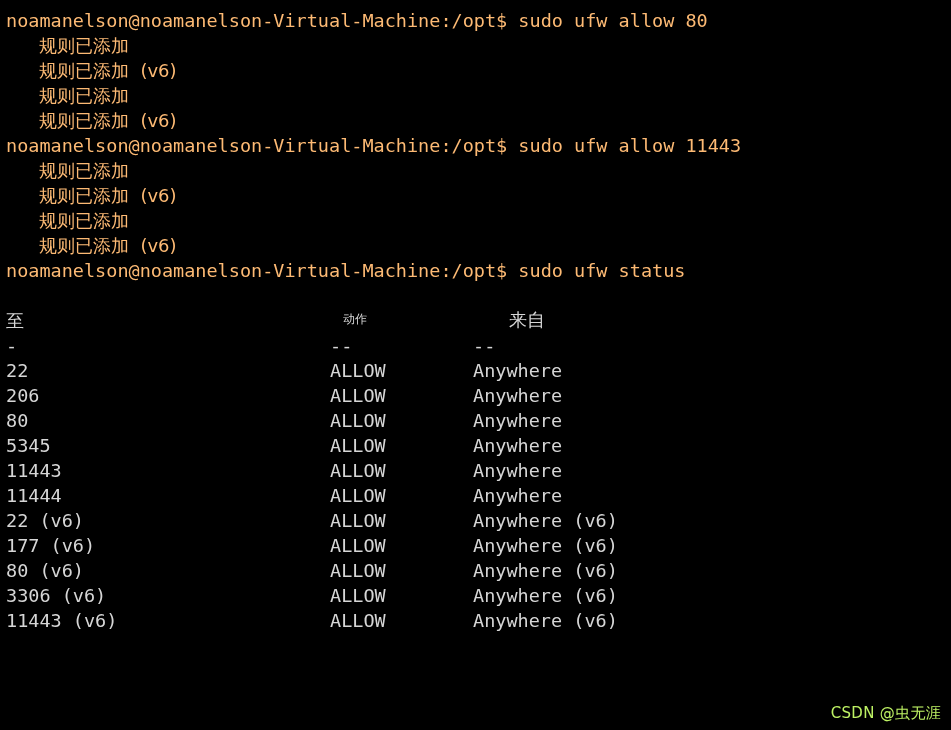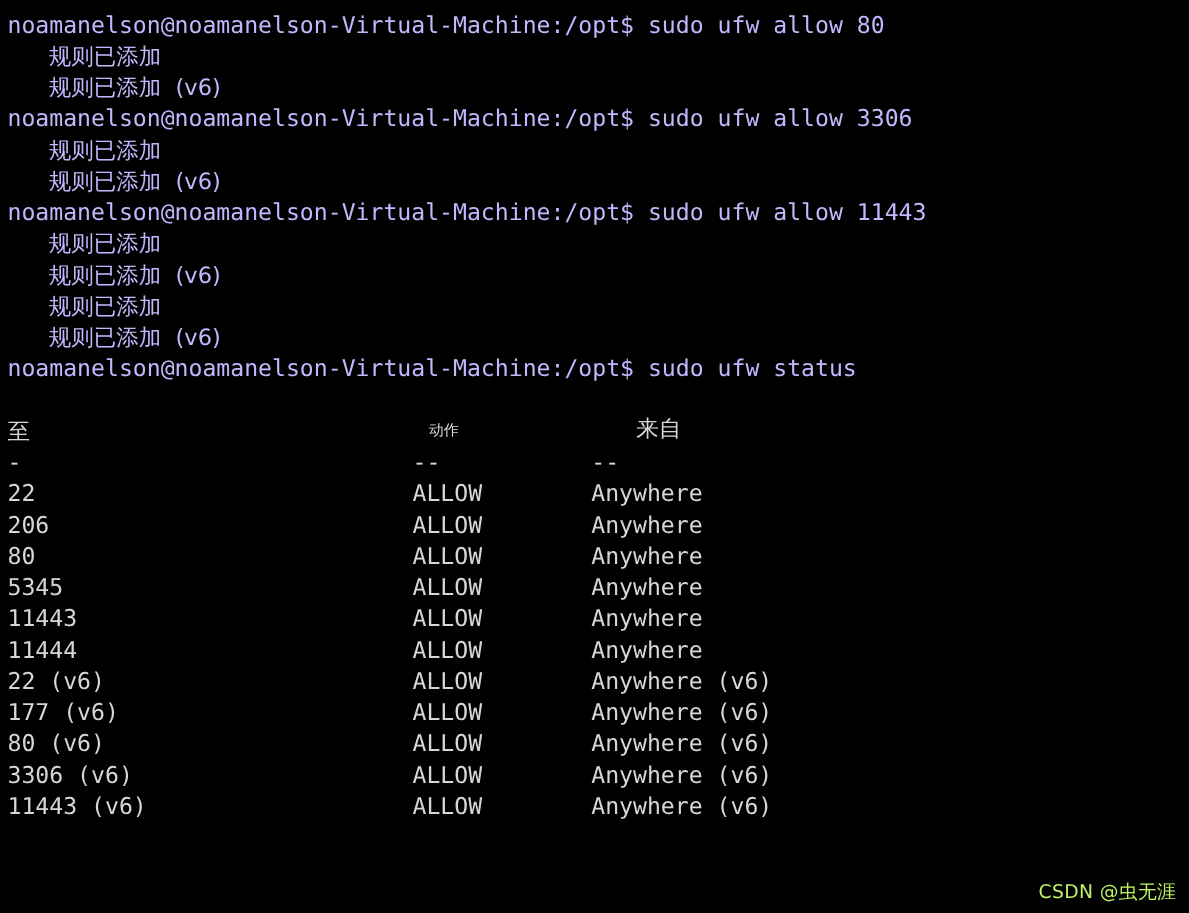--- a/index.html
+++ b/index.html
@@ -29,21 +29,21 @@
     overflow: hidden;
     -webkit-font-smoothing: antialiased;
   }
 
   .line {
     height: 25px;
     white-space: pre;
     letter-spacing: 0px;
     font-size: 18.5px;
     line-height: 25px;
-    color: #c4b5fd;
+    color: #fdba74;
   }
 
   
   .line.cjk {
     font-family: "DejaVu Sans", "Liberation Sans", sans-serif;
     font-size: 18px;
     margin-left: 33px;
   }
 
   .line.blank {
@@ -85,21 +85,21 @@
     position: absolute;
     left: 337px;
     top: 0;
     font-family: Liberation Mono, monospace;
     font-size: 12px;
   }
   .hdr-from {
     position: absolute;
     left: 503px;
     top: 0;
-    font-family: Liberation Mono, monospace;
+    font-family: Liberation Sans, sans-serif;
     font-size: 18px;
   }
 
   #watermark {
     position: absolute;
     right: 10px;
     bottom: 8px;
     color: #bef264;
     font-family: "DejaVu Sans", "Liberation Sans", sans-serif;
     font-size: 15px;
@@ -110,21 +110,20 @@
 </style>
 </head>
 <body>
 
 <div id="terminal">
 
   <div class="line"><span>noamanelson@noamanelson-Virtual-Machine:/opt$ </span><span>sudo ufw allow 80</span></div>
   <div class="line cjk">规则已添加</div>
   <div class="line cjk">规则已添加  (v6)</div>
 
-  <div class="line"><span>noamanelson@noamanelson-Virtual-Machine:/opt$ </span><span>sudo ufw allow 3306</span></div>
   <div class="line cjk">规则已添加</div>
   <div class="line cjk">规则已添加  (v6)</div>
 
   <div class="line"><span>noamanelson@noamanelson-Virtual-Machine:/opt$ </span><span>sudo ufw allow 11443</span></div>
   <div class="line cjk">规则已添加</div>
   <div class="line cjk">规则已添加  (v6)</div>
 
   <div class="line cjk">规则已添加</div>
   <div class="line cjk">规则已添加  (v6)</div>
 

